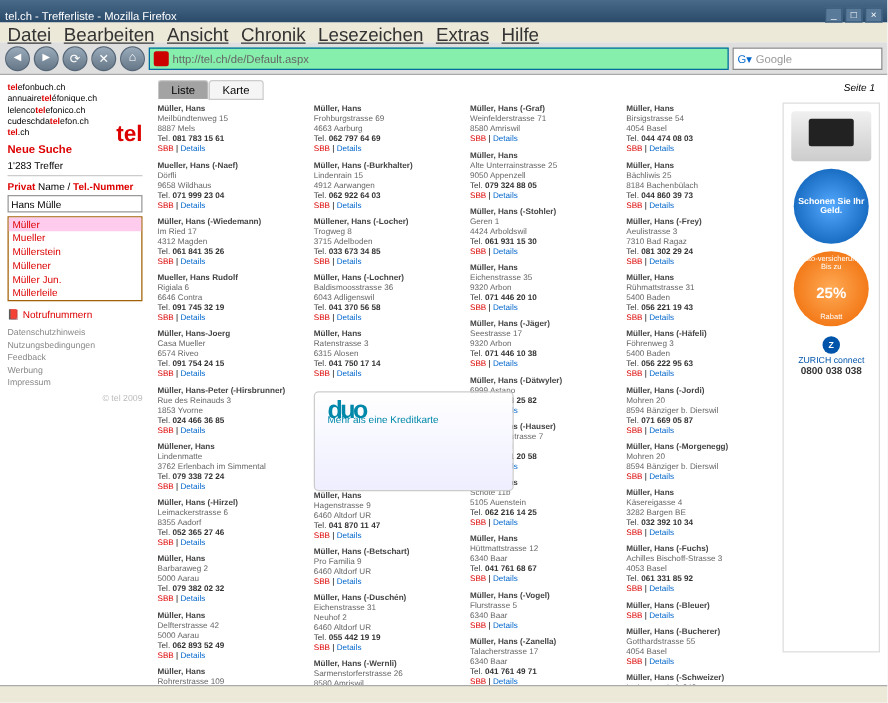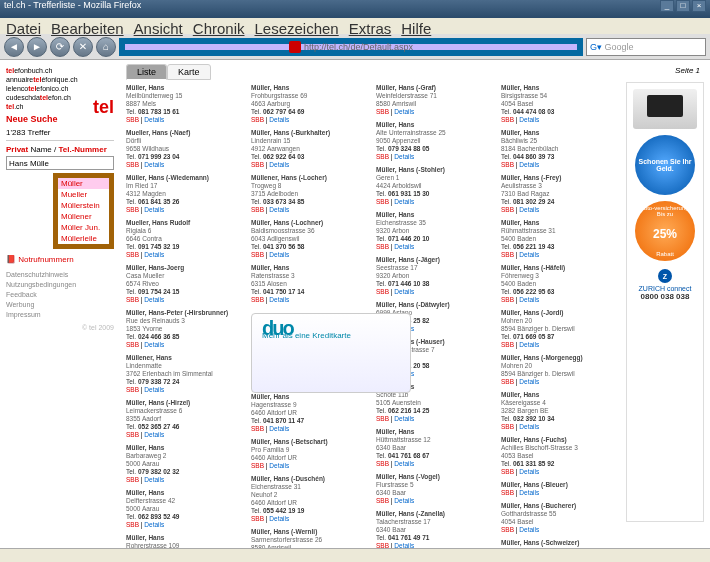--- a/index.html
+++ b/index.html
@@ -1,38 +1,38 @@
 <!DOCTYPE html>
 <html><head>
 <meta charset="utf-8">
 <style>
 * { margin: 0; padding: 0; box-sizing: border-box; font-family: Arial, sans-serif; }
 body { width: 710px; height: 562px; background: #f0f0f0; font-size: 8px; }
-.titlebar { height: 18px; background: linear-gradient(#4a6a8a,#2a4a6a); color: #fff; display: flex; align-items: flex-start; padding: 0 4px; font-size: 9px; }
+.titlebar { height: 18px; background: linear-gradient(#4a6a8a,#2a4a6a); color: #fff; display: flex; align-items: flex-end; padding: 0 4px; font-size: 9px; }
 .titlebar .title { flex: 1; }
 .winbtns { display: flex; gap: 2px; }
 .winbtn { width: 14px; height: 12px; background: #5a7a9a; border: 1px solid #3a5a7a; text-align: center; line-height: 10px; font-size: 8px; }
 .menubar { height: 16px; background: #ece9d8; display: flex; gap: 10px; padding: 2px 6px; font-size: 15px; color: #333; }
 .menubar span { text-decoration: underline; text-decoration-color: #333; }
 .toolbar { height: 26px; background: #dfdfdf; display: flex; align-items: center; gap: 3px; padding: 0 4px; border-bottom: 1px solid #aaa; }
 .navbtn { width: 20px; height: 20px; border-radius: 50%; background: linear-gradient(#9ab,#678); border: 1px solid #567; display: flex; align-items: center; justify-content: center; color: #fff; font-size: 10px; }
-.urlbar { flex: 1; height: 18px; background: #c4b5fd; border: 6px solid #0369a1; display: flex; align-items: center; padding: 0 3px; font-size: 9px; color: #666; justify-content: center; }
+.urlbar { flex: 1; height: 18px; background: #86efac; border: 1px solid #0369a1; display: flex; align-items: center; padding: 0 3px; font-size: 9px; color: #666; }
 .urlbar .favicon { width: 12px; height: 12px; background: #c00; margin-right: 3px; border-radius: 2px; }
 .searchbar { width: 120px; height: 18px; background: #fff; border: 1px solid #888; display: flex; align-items: center; padding: 0 3px; font-size: 9px; color: #999; }
 .content { display: flex; height: 488px; background: #fff; }
 .sidebar { width: 120px; padding: 6px; border-right: none; }
 .brand { font-size: 7px; line-height: 9px; margin-bottom: 6px; }
 .brand .r { color: #d00; font-weight: bold; }
 .logo { font-size: 18px; font-weight: bold; color: #d00; text-align: right; margin-top: -20px; }
 .neue { color: #d00; font-weight: bold; font-size: 9px; margin: 8px 0 4px; }
 .treffer { font-size: 8px; margin-bottom: 4px; border-bottom: 1px solid #ccc; padding-bottom: 3px; }
 .searchlabel { font-size: 8px; margin-bottom: 2px; }
 .searchlabel .red { color: #d00; font-weight: bold; }
 .sidein { width: 100%; height: 14px; border: 1px solid #999; font-size: 8px; padding: 0 2px; }
-.suggestions { border: 5px solid #a16207; margin-top: 3px; margin-left: 47px; }
+.suggestions { border: 1px solid #a16207; margin-top: 3px; }
 .suggestions div { padding: 1px 3px; color: #d00; font-size: 8px; }
 .suggestions .sel { background: #fce; }
 .notruf { margin-top: 6px; color: #d00; font-size: 8px; }
 .footlinks { margin-top: 6px; font-size: 7px; color: #888; line-height: 10px; }
 .copyright { font-size: 7px; color: #bbb; margin-top: 4px; text-align: right; }
 .main { flex: 1; padding: 4px 6px; position: relative; overflow: hidden; }
 .tabs { display: flex; gap: 0; margin-bottom: 4px; font-size: 9px; }
 .tab { padding: 2px 10px; border: 1px solid #ccc; background: #f5f5f5; border-radius: 3px 3px 0 0; }
 .tab.active { background: #a3a3a3; border-bottom: 1px solid #fff; }
 .seite { position: absolute; right: 10px; top: 6px; font-size: 8px; font-style: italic; }

